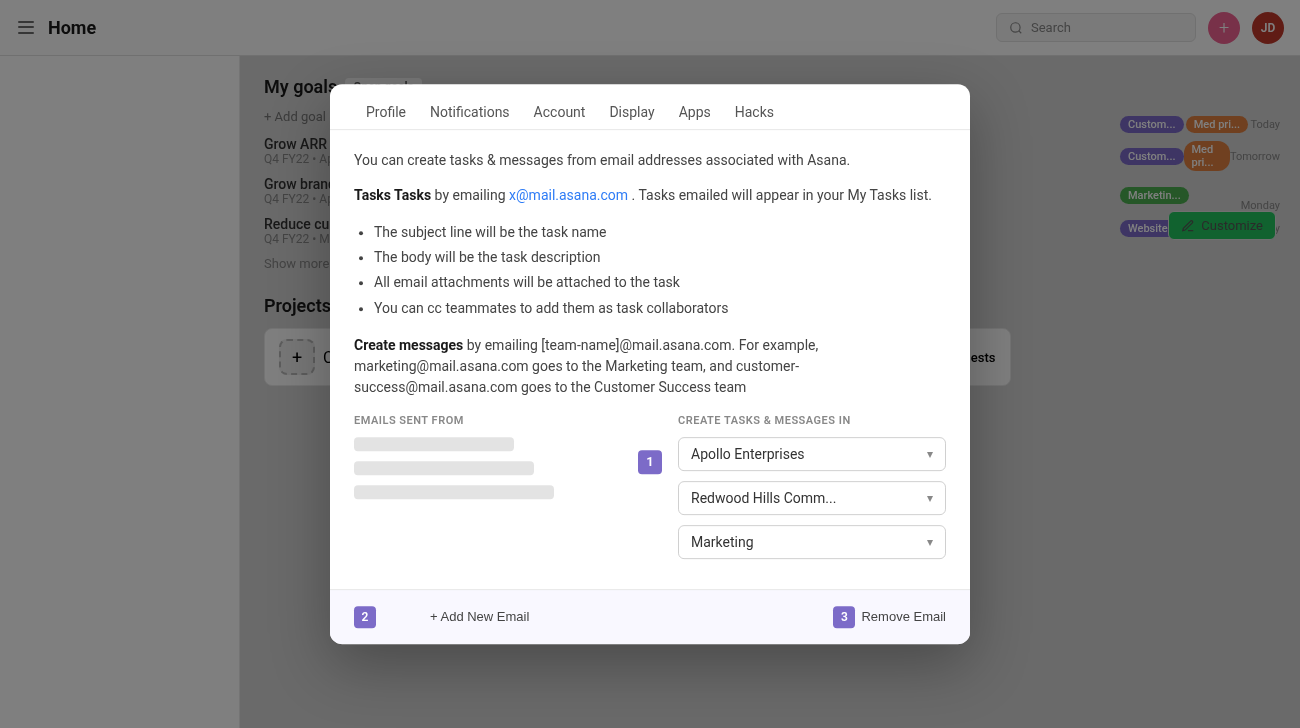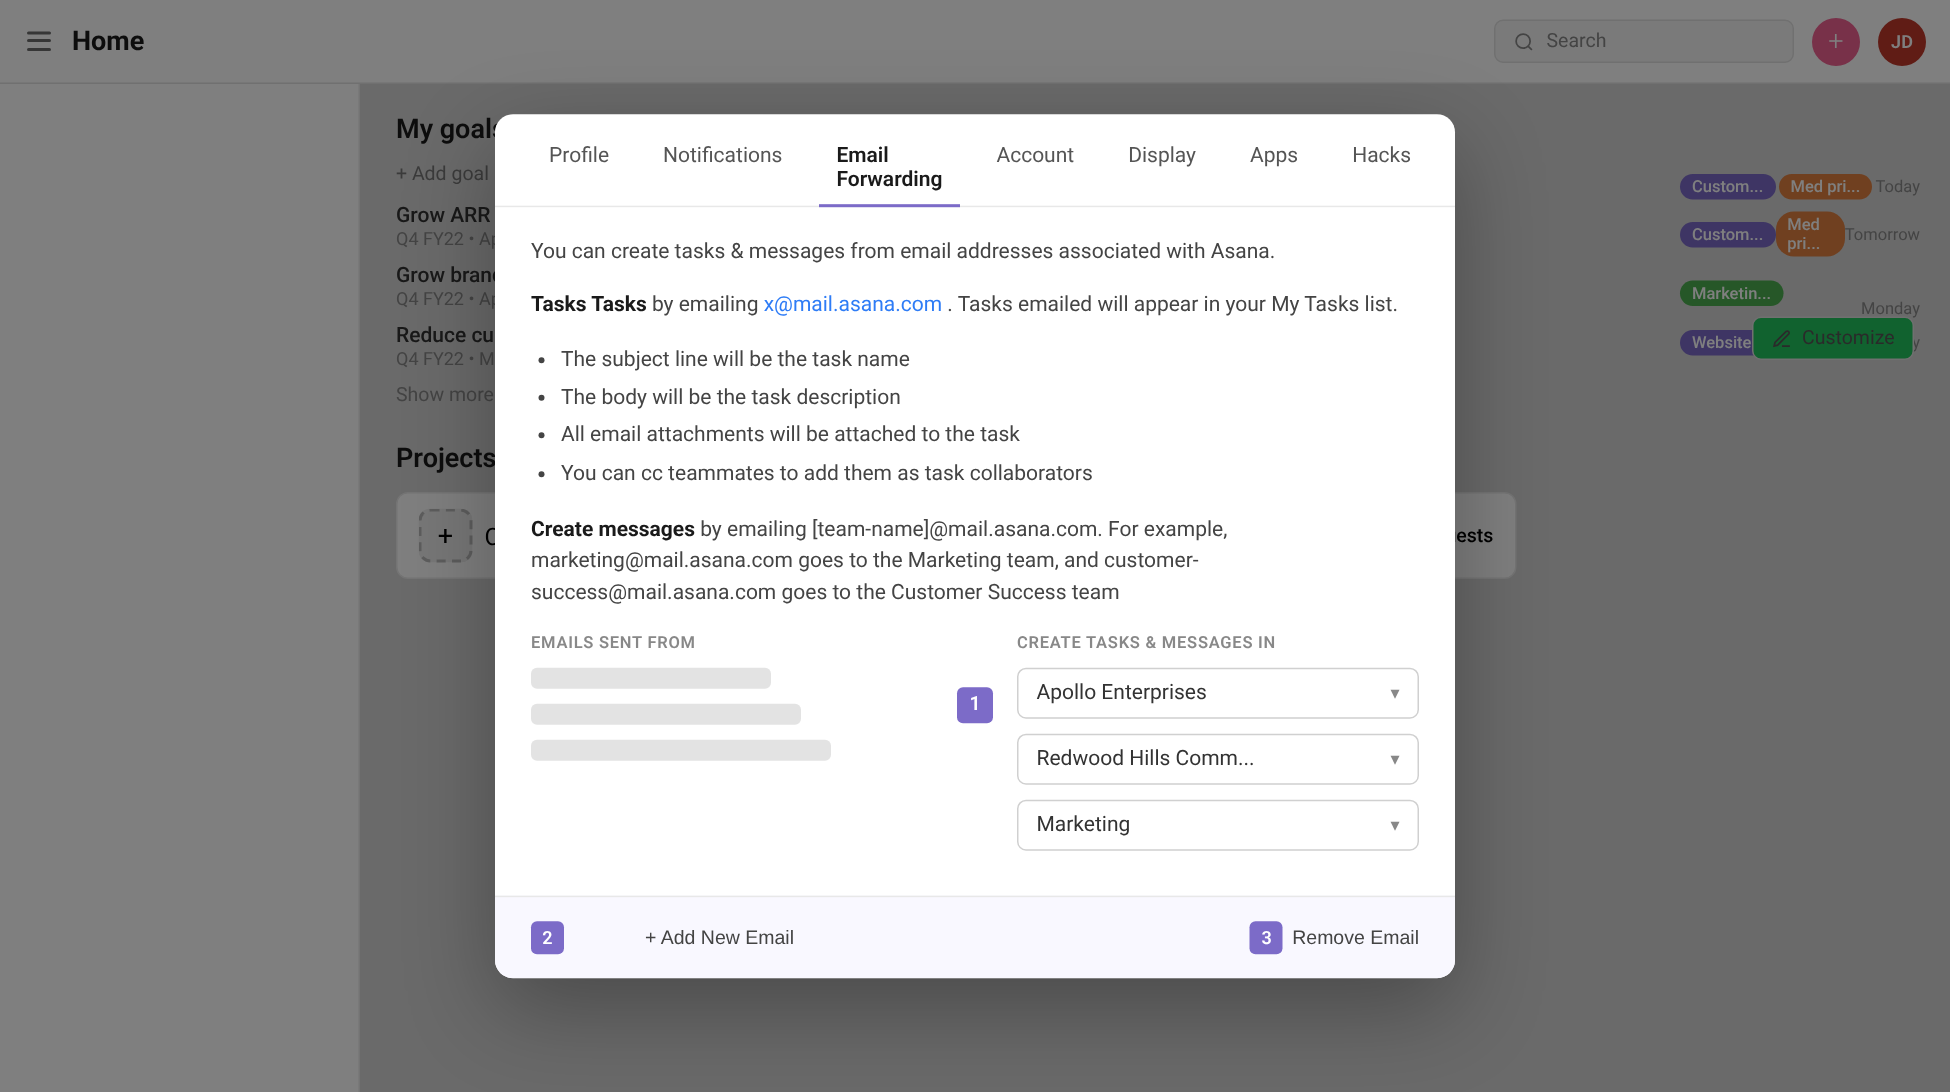--- a/index.html
+++ b/index.html
@@ -253,21 +253,21 @@
       border-radius: 50%;
       cursor: pointer;
       color: #666;
       font-size: 18px;
       border: none;
       background: none;
     }
 
     .modal-tabs {
       display: flex;
-      gap: 12px;
+      gap: 0;
       padding: 12px 24px 0;
       border-bottom: 1px solid #e8e8e8;
     }
 
     .modal-tab {
       padding: 8px 12px;
       font-size: 14px;
       color: #555;
       cursor: pointer;
       border-bottom: 2px solid transparent;
@@ -588,21 +588,20 @@
 </div>
 
 <div class="overlay"></div>
 
 <div class="modal">
 
 
   <div class="modal-tabs">
     <div class="modal-tab">Profile</div>
     <div class="modal-tab">Notifications</div>
-    <div class="modal-tab active">Email Forwarding</div>
     <div class="modal-tab">Account</div>
     <div class="modal-tab">Display</div>
     <div class="modal-tab">Apps</div>
     <div class="modal-tab">Hacks</div>
   </div>
 
   <div class="modal-body">
     <p class="intro-text">You can create tasks &amp; messages from email addresses associated with Asana.</p>
 
     <p class="intro-text">

